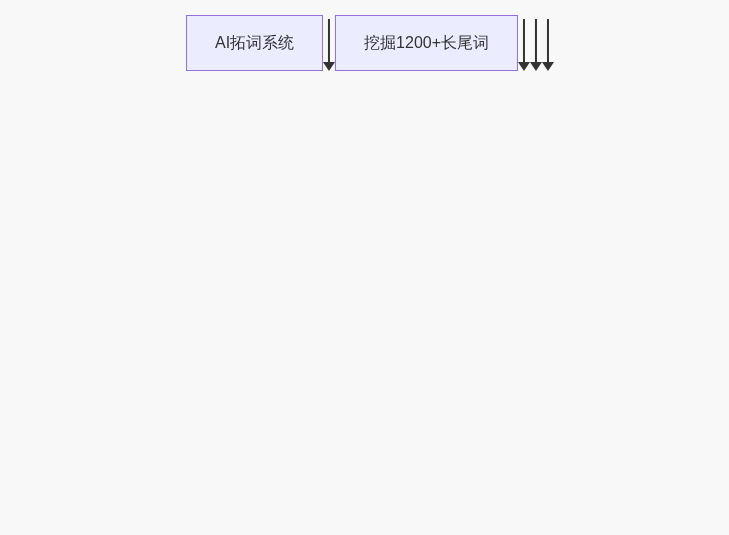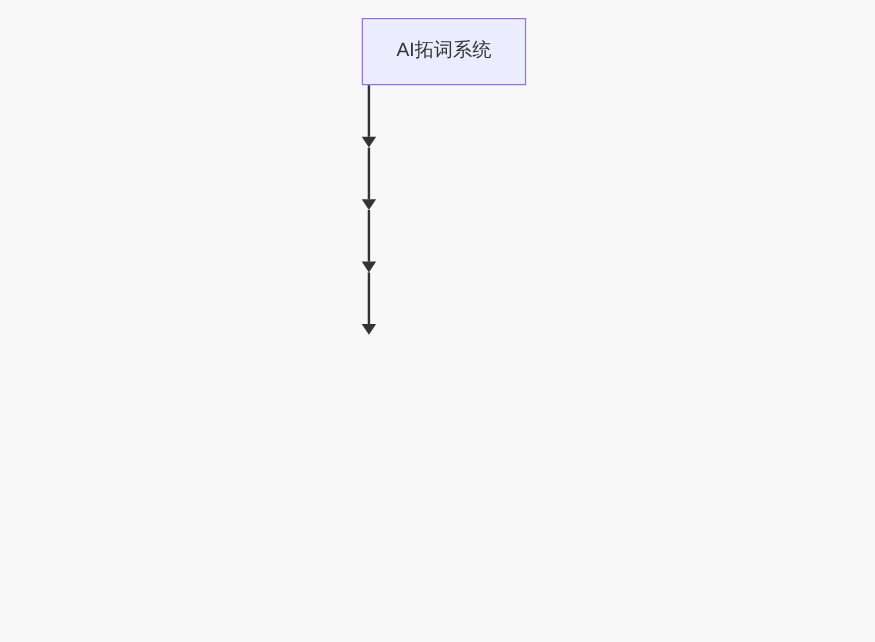--- a/index.html
+++ b/index.html
@@ -13,22 +13,22 @@
     font-family: "Liberation Sans", sans-serif;
     position: relative;
     overflow: hidden;
   }
   .flow {
     position: absolute;
     left: 370px;
     top: 15px;
     transform: translateX(-50%);
     display: flex;
-    flex-direction: column;
-    align-items: flex-start;
+    flex-direction: row;
+    align-items: flex-end;
   }
   .node {
     box-sizing: border-box;
     min-height: 56px;
     padding: 0 28px;
     background: #ececff;
     border: 1px solid #9370db;
     display: flex;
     align-items: center;
     justify-content: center;
@@ -65,20 +65,23 @@
 
   <div class="node">
     <span class="node-label">AI拓词系统</span>
   </div>
 
   <div class="arrow">
     <div class="arrow-line"></div>
     <div class="arrow-head"></div>
   </div>
 
+  <div class="node">
+    <span class="node-label">挖掘1200+长尾词</span>
+  </div>
 
   <div class="arrow">
     <div class="arrow-line"></div>
     <div class="arrow-head"></div>
   </div>
 
 
   <div class="arrow">
     <div class="arrow-line"></div>
     <div class="arrow-head"></div>

